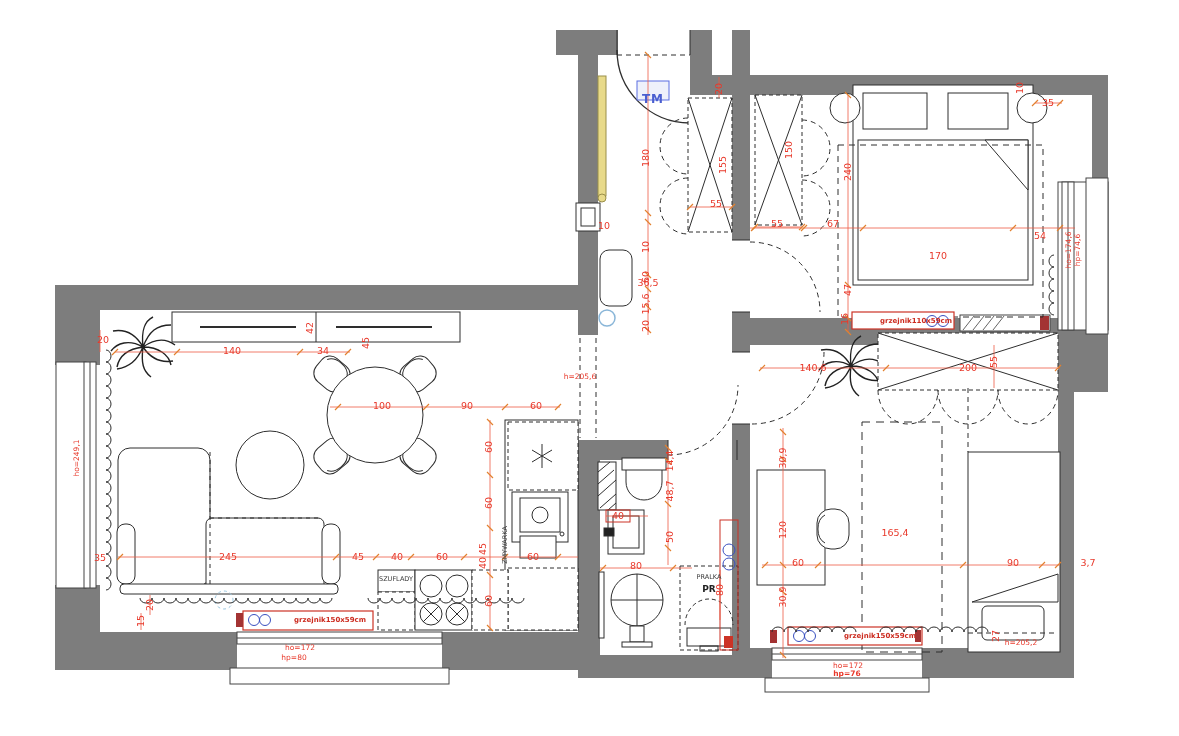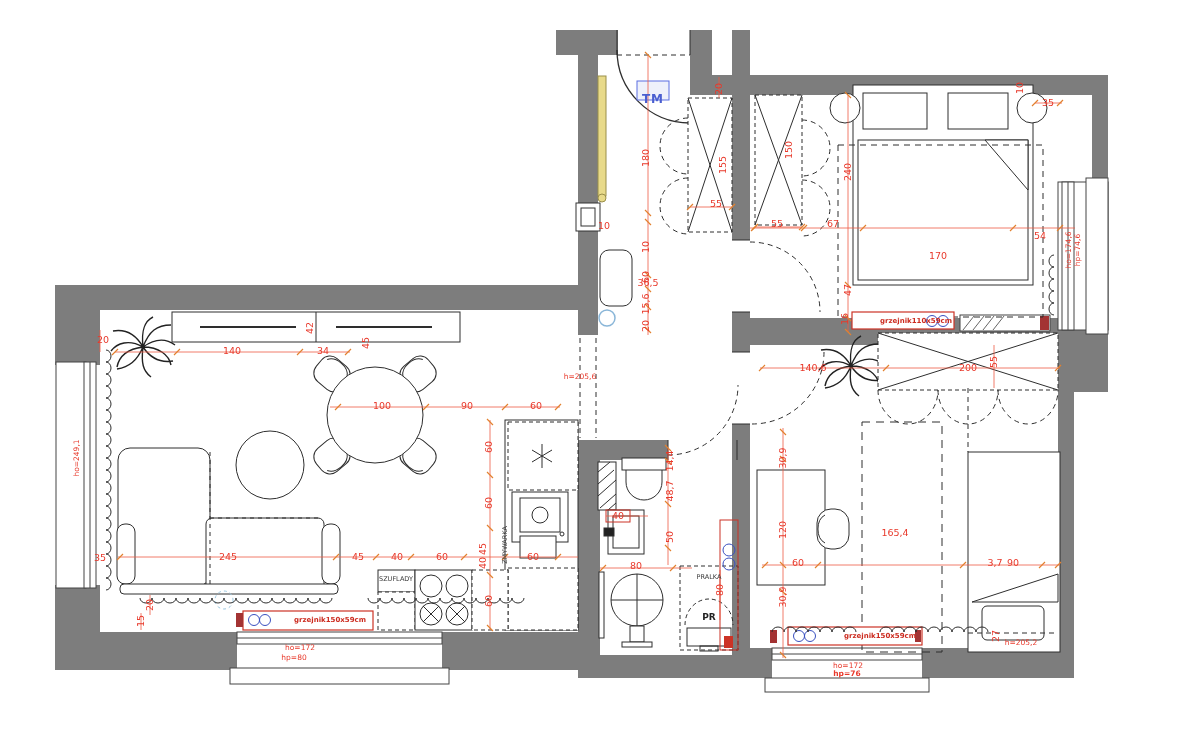--- a/index.html
+++ b/index.html
@@ -6,21 +6,21 @@
   #plan-wrap{position:relative;width:1179px;height:736px;background:#ffffff;overflow:hidden;
              font-family:"DejaVu Sans",sans-serif;}
   #plan-svg{position:absolute;left:0;top:0;}
   #ann-layer{position:absolute;left:0;top:0;width:100%;height:100%;pointer-events:none;}
   .ann{position:absolute;transform:translate(-50%,-50%);white-space:nowrap;line-height:1;}
   .d {color:#e8392b;font-size:9.5px;}
   .s {color:#e8392b;font-size:7.5px;}
   .r {color:#cc2b1f;font-size:7px;font-weight:bold;padding-left:36px;}
   .tm{color:#4a5fd0;font-size:12px;font-weight:bold;letter-spacing:1px;}
   .k {color:#3a3a3a;font-size:6.5px;}
-  .pr{color:#222222;font-size:9px;font-weight:bold;margin-top:28px;}
+  .pr{color:#222222;font-size:9px;font-weight:bold;}
 </style>
 </head>
 <body>
 
 <div id="plan-wrap">
 <svg id="plan-svg" width="1179" height="736" viewBox="0 0 1179 736">
 
   <defs>
     <g id="plantShape">
       <path d="M0 0 C-8 -14 -18 -18 -30 -16 M0 0 C-14 -8 -26 -4 -32 4 M0 0 C-16 2 -24 10 -26 20 M0 0 C-6 14 -14 20 -26 22 M0 0 C6 -16 14 -22 28 -22 M0 0 C14 -10 24 -8 32 -2 M0 0 C16 0 26 8 28 18 M0 0 C8 12 18 16 30 14 M0 0 C-2 -18 2 -26 10 -30 M0 0 C-2 16 0 24 8 30" fill="none" stroke="#222" stroke-width="1.4"></path>
@@ -381,21 +381,21 @@
       <span class="ann d" style="left: 720px; top: 590px; transform: translate(-50%, -50%) rotate(-90deg);">80</span>
       <span class="ann d" style="left: 813px; top: 368px; transform: translate(-50%, -50%);">140,6</span>
       <span class="ann d" style="left: 968px; top: 368px; transform: translate(-50%, -50%);">200</span>
       <span class="ann d" style="left: 994px; top: 362px; transform: translate(-50%, -50%) rotate(-90deg);">55</span>
       <span class="ann d" style="left: 783px; top: 458px; transform: translate(-50%, -50%) rotate(-90deg);">30,9</span>
       <span class="ann d" style="left: 783px; top: 530px; transform: translate(-50%, -50%) rotate(-90deg);">120</span>
       <span class="ann d" style="left: 783px; top: 597px; transform: translate(-50%, -50%) rotate(-90deg);">30,9</span>
       <span class="ann d" style="left: 798px; top: 563px; transform: translate(-50%, -50%);">60</span>
       <span class="ann d" style="left: 895px; top: 533px; transform: translate(-50%, -50%);">165,4</span>
       <span class="ann d" style="left: 1013px; top: 563px; transform: translate(-50%, -50%);">90</span>
-      <span class="ann d" style="left: 995px; top: 563px; transform: translate(-50%, -50%);">3,7</span>
+      <span class="ann d" style="left: 1088px; top: 563px; transform: translate(-50%, -50%);">3,7</span>
       <span class="ann d" style="left: 996px; top: 636px; transform: translate(-50%, -50%) rotate(-90deg);">27</span>
       <span class="ann s" style="left: 1021px; top: 643px; transform: translate(-50%, -50%);">h=205,2</span>
       <span class="ann s" style="left: 580px; top: 377px; transform: translate(-50%, -50%);">h=205,6</span>
       <span class="ann s" style="left: 77px; top: 458px; transform: translate(-50%, -50%) rotate(-90deg);">ho=249,1</span>
       <span class="ann s" style="left: 1069px; top: 250px; transform: translate(-50%, -50%) rotate(-90deg);">ho=174,6</span>
       <span class="ann s" style="left: 1078px; top: 250px; transform: translate(-50%, -50%) rotate(-90deg);">hp=74,6</span>
       <span class="ann s" style="left: 300px; top: 648px; transform: translate(-50%, -50%);">ho=172</span>
       <span class="ann s" style="left: 294px; top: 658px; transform: translate(-50%, -50%);">hp=80</span>
       <span class="ann s" style="left: 848px; top: 666px; transform: translate(-50%, -50%);">ho=172</span>
       <span class="ann s" style="left: 847px; top: 674px; transform: translate(-50%, -50%); font-weight: bold;">hp=76</span>

